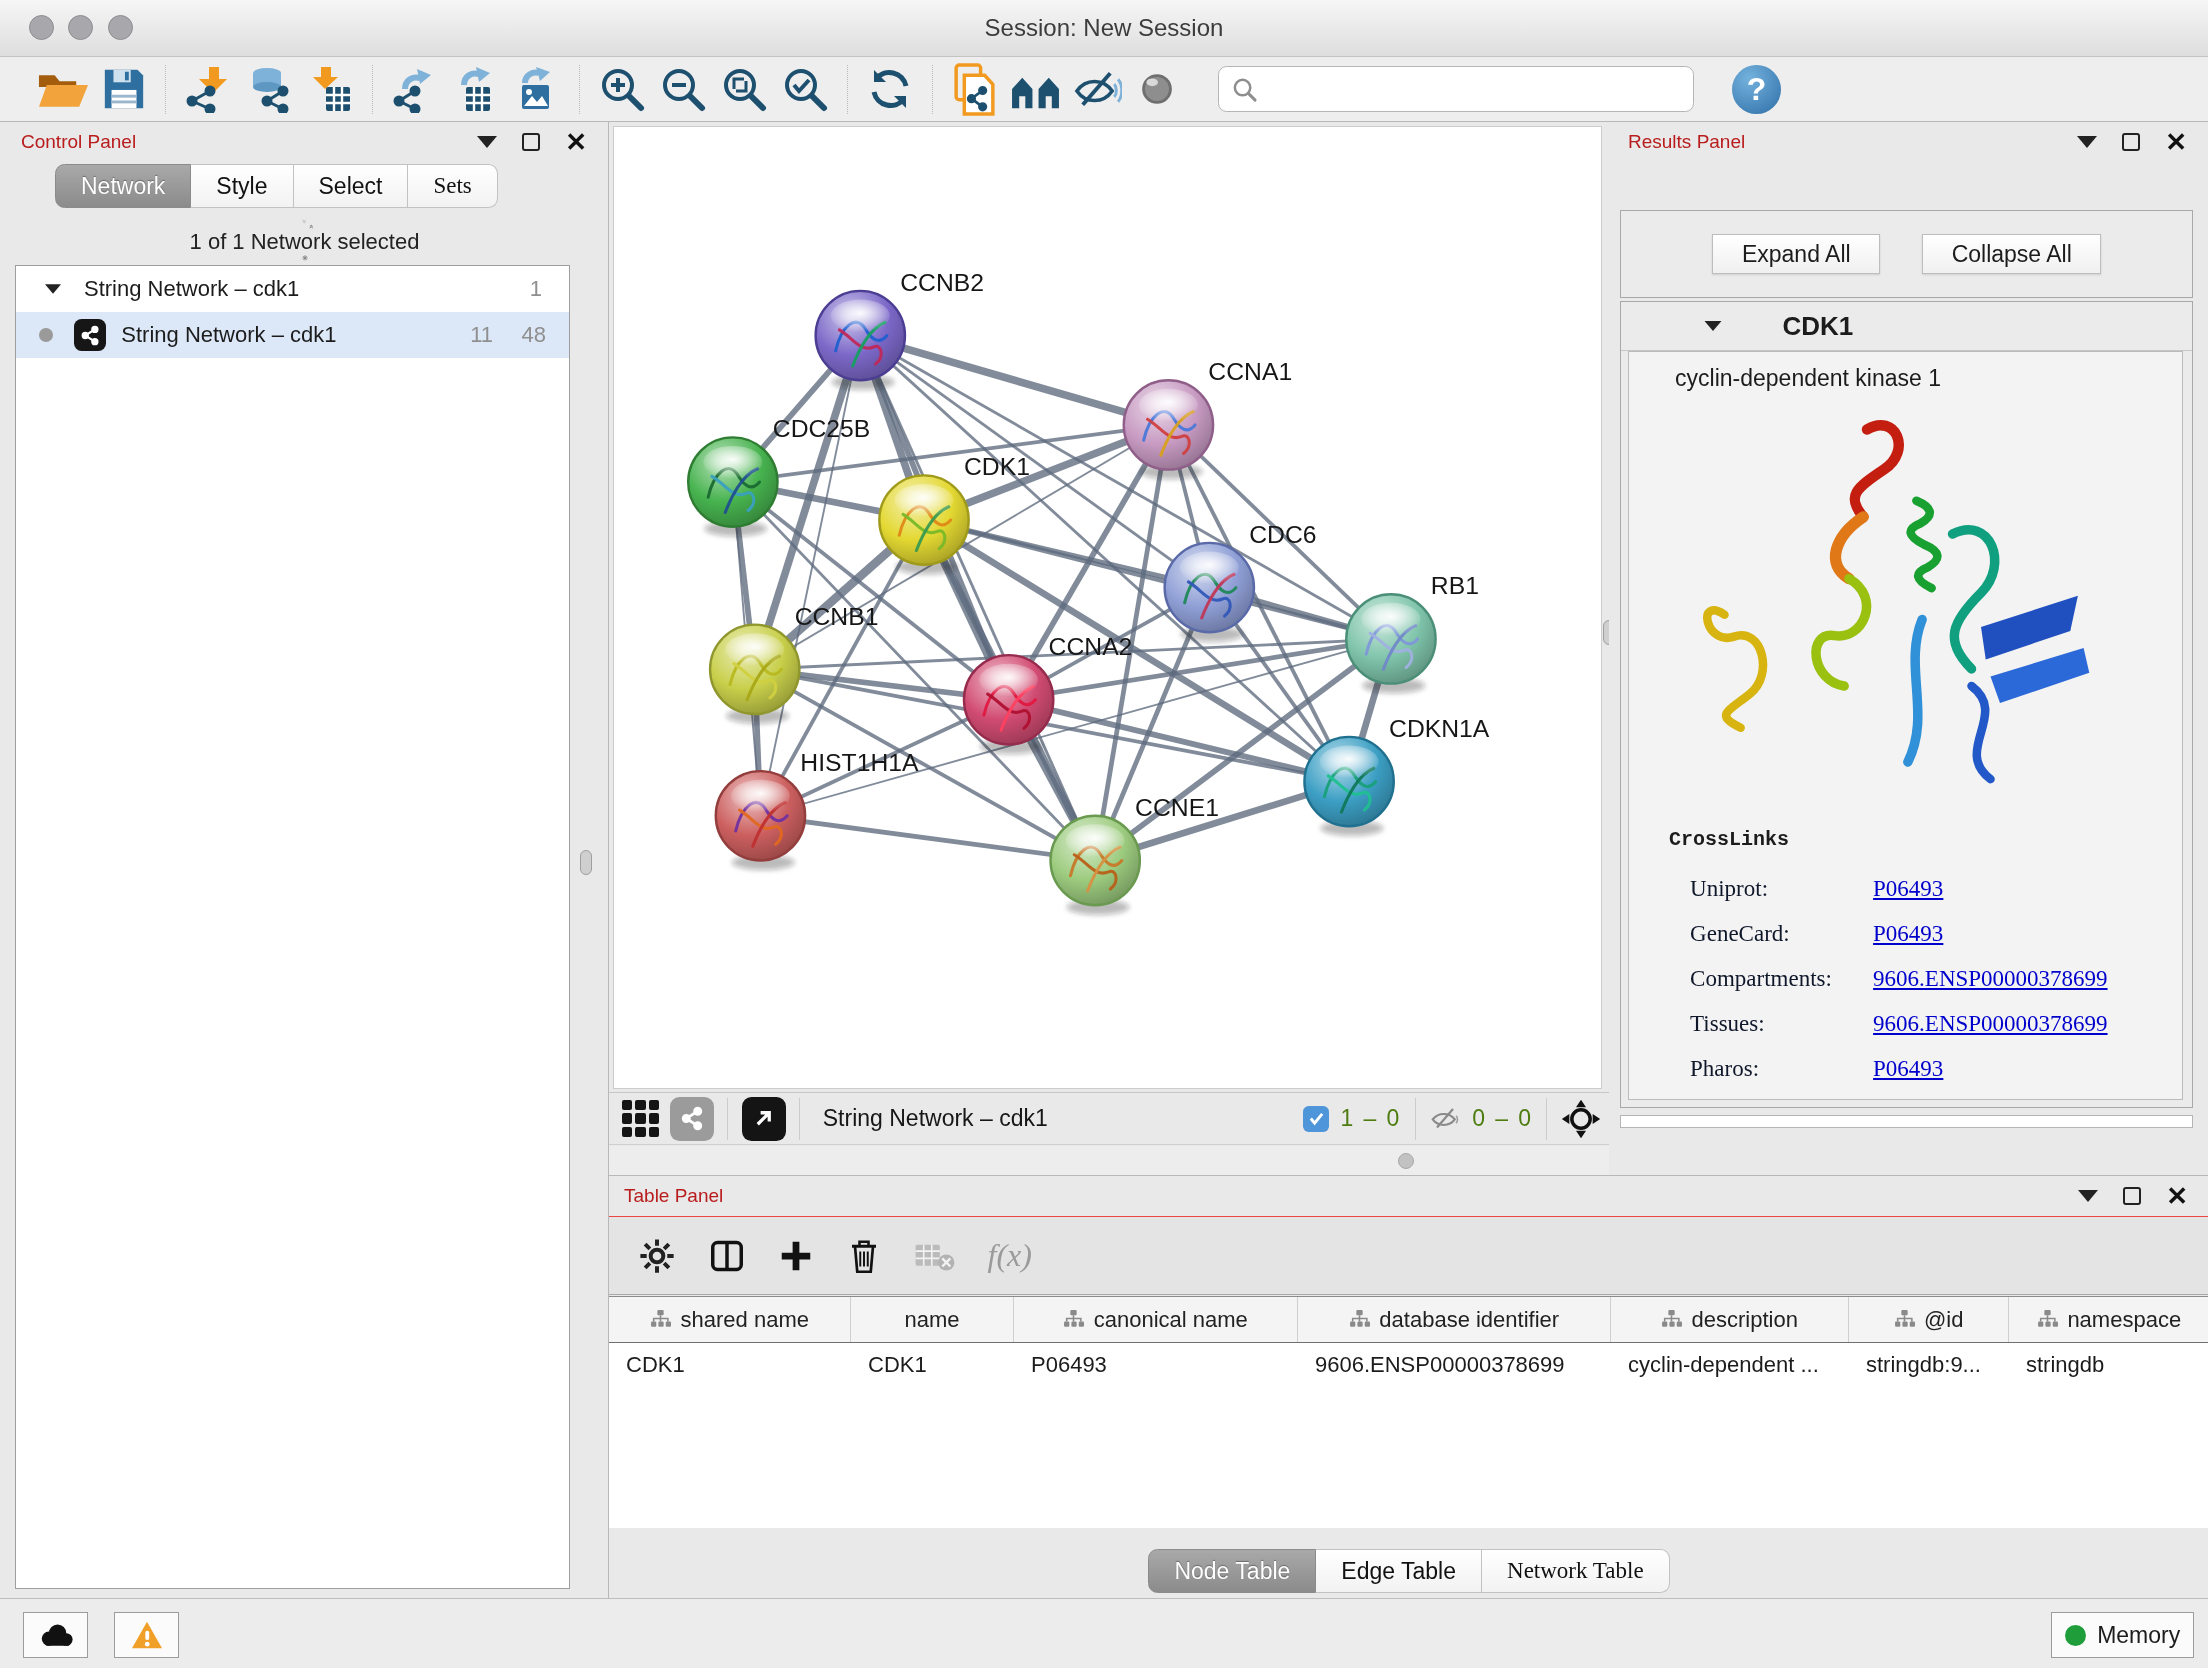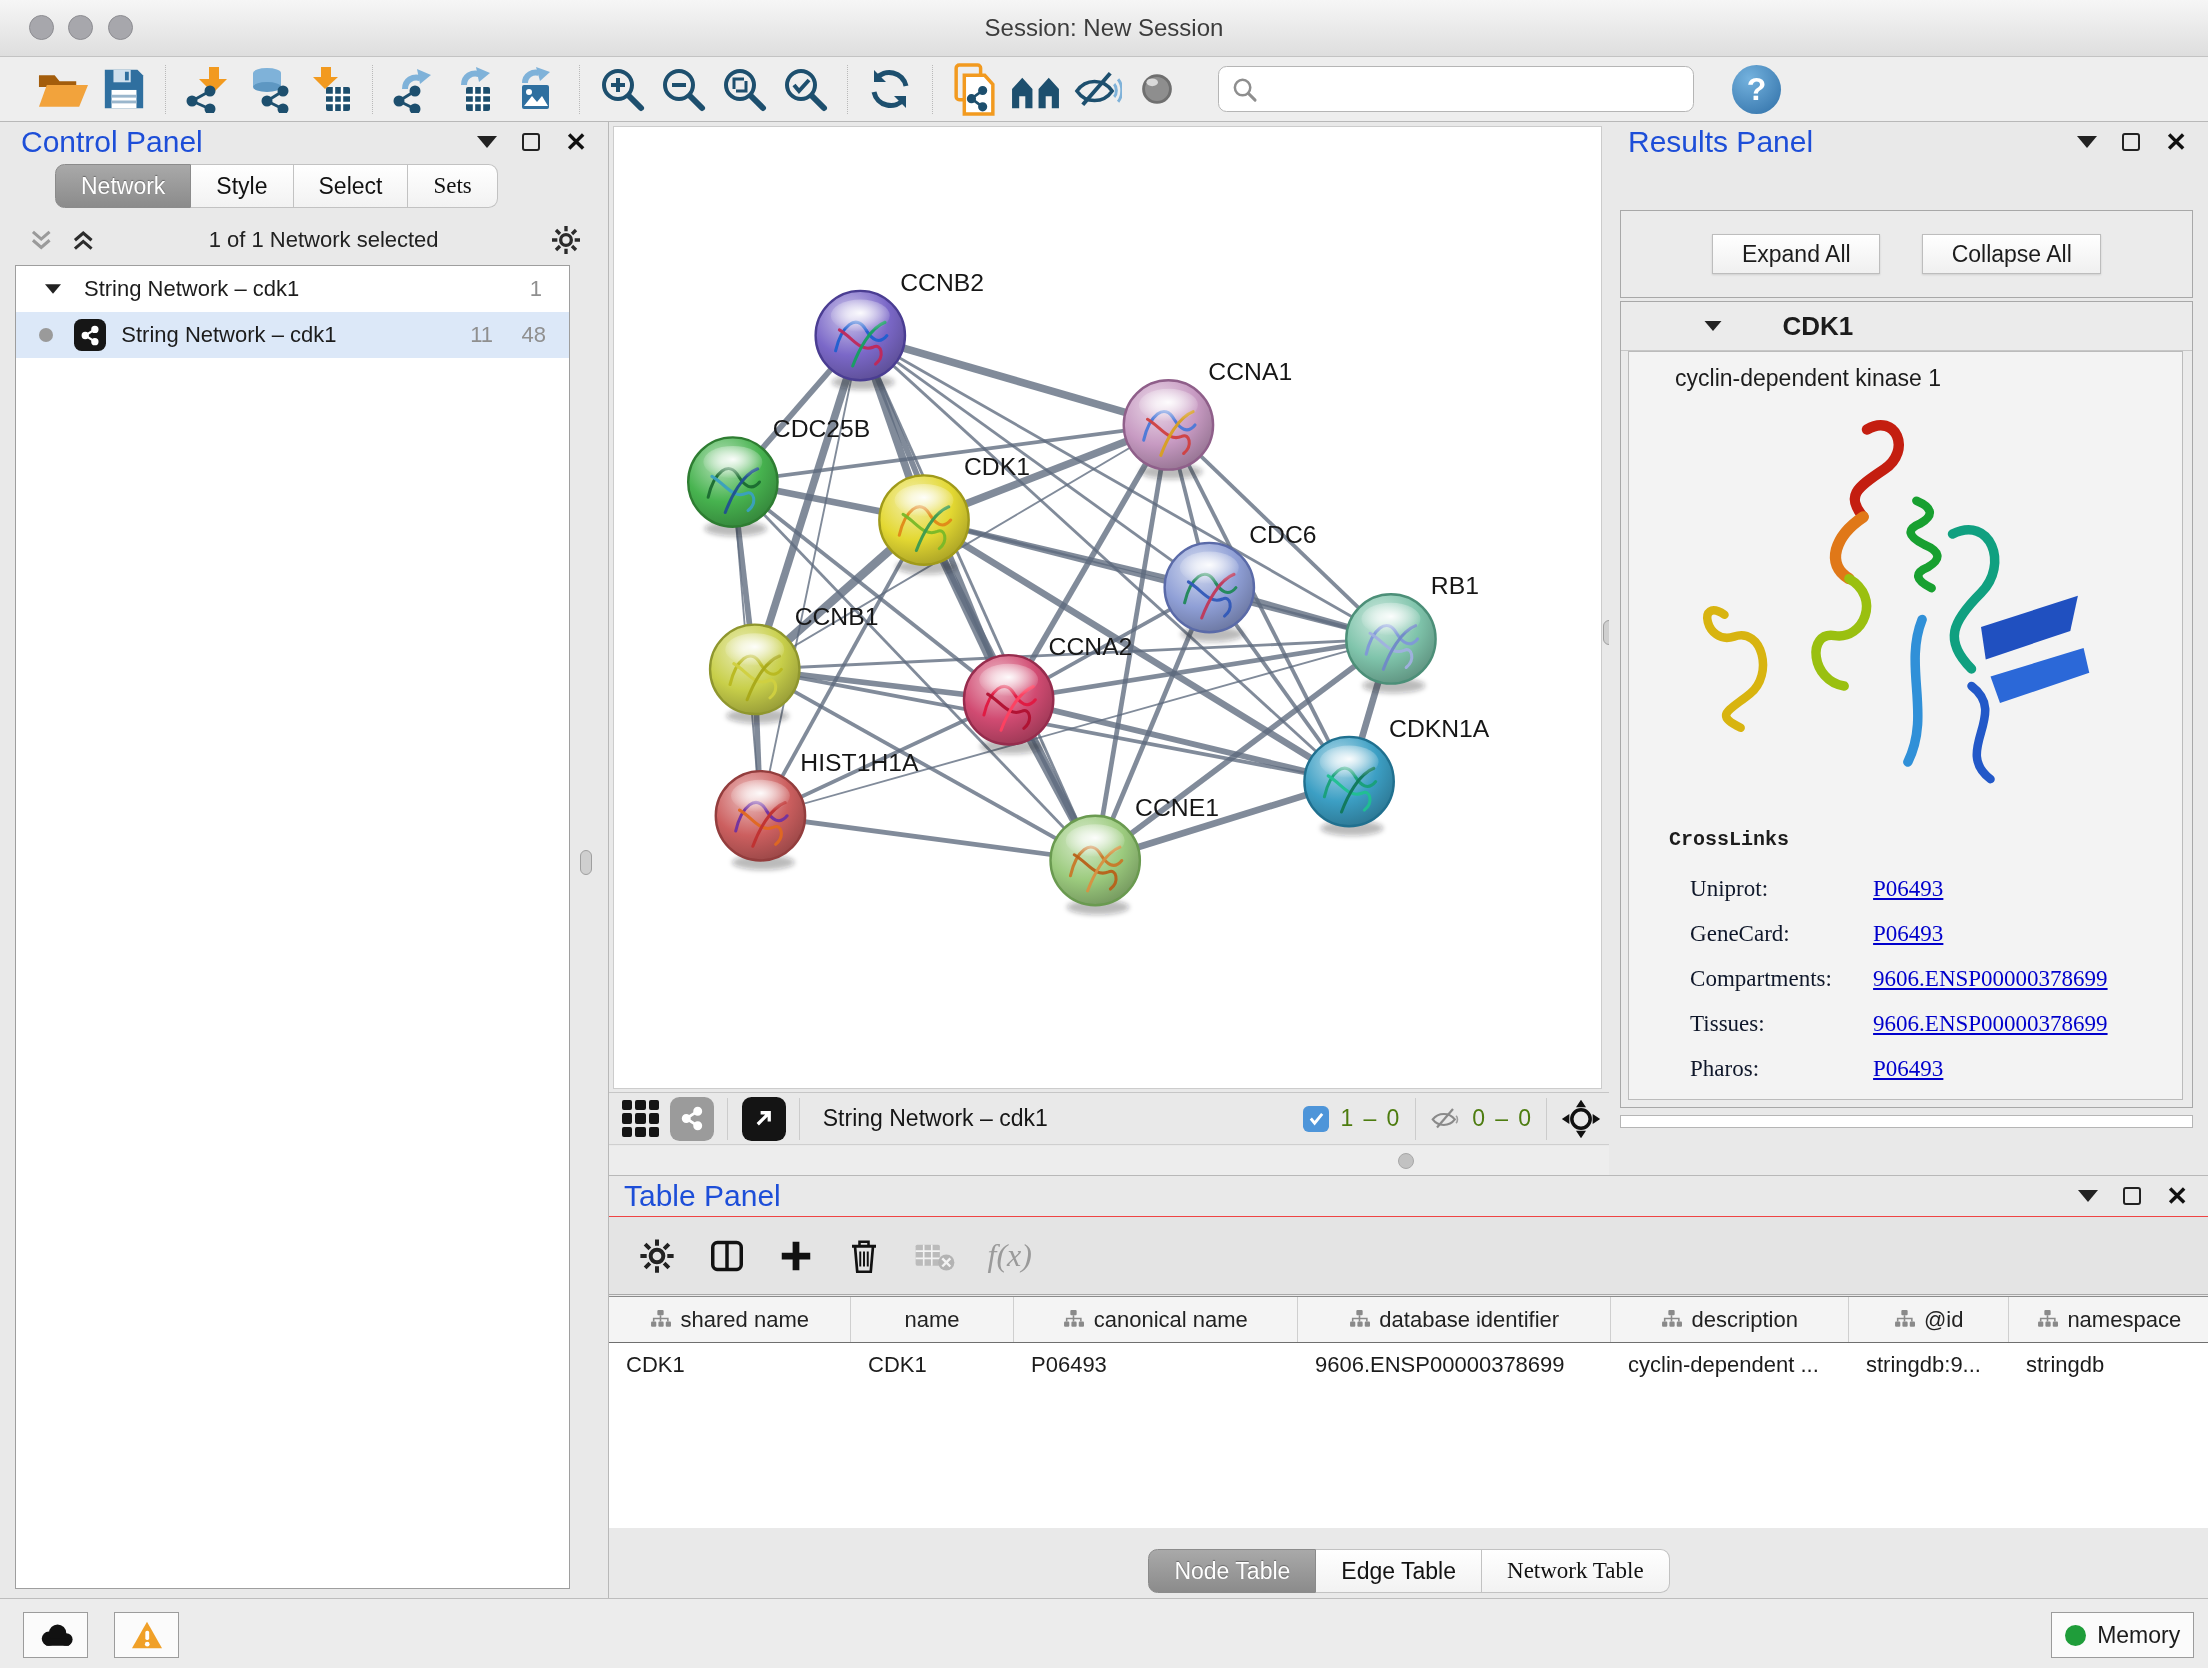--- a/index.html
+++ b/index.html
@@ -21,38 +21,38 @@
   #search-wrap { position:relative; margin-left:30px; width:476px; height:46px; flex:none; }
   #search-input { width:100%; height:100%; border:1.9px solid #b5b5b5; border-radius:8.6px; background:#fff;
     padding-left:49px; font-size:21px; outline:none; }
   #search-icon { position:absolute; left:13.3px; top:9.5px; }
   #help-btn { margin-left:38px; width:49px; height:49px; border-radius:50%; flex:none;
     background:radial-gradient(circle at 35% 28%, #74b2de, #2e6ea6); color:#fff; font-size:32px; font-weight:bold;
     display:flex; align-items:center; justify-content:center; }
 
   
   .panel-title-row { height:40px; display:flex; align-items:center; }
-  .panel-title { font-size:30px; color:#1d4ed8; }
+  .panel-title { font-size:19px; color:#b91c1c; }
   .ptr-icons { margin-left:auto; display:flex; align-items:center; gap:25px; padding-right:21px; }
   .tri-down { width:0; height:0; border-left:10.5px solid transparent; border-right:10.5px solid transparent; border-top:12.4px solid #222; }
   .float-sq { width:18px; height:18px; border:2.9px solid #222; border-radius:2.9px; }
   .close-x { font-size:26px; font-weight:bold; color:#111; line-height:1; }
 
   .seg { display:flex; }
   .seg-tab { height:44px; padding:0 25px; display:flex; align-items:center; font-size:23px;
     background:linear-gradient(#ffffff,#f2f2f2); border:1px solid #c2c2c2; border-left:none; color:#111; }
   .seg-tab:first-child { border-left:1px solid #c2c2c2; border-radius:9.5px 0 0 9.5px; }
   .seg-tab:last-child { border-radius:0 9.5px 9.5px 0;font-family:Liberation Serif, serif; }
   .seg-tab.sel { background:linear-gradient(#a9a9a9,#8b8b8b); color:#fff; border-color:#8b8b8b;
     text-shadow:0 -1px 1px rgba(0,0,0,.35); }
 
   
   #control-panel { left:0; top:122px; width:609px; height:1476px; background:#e9e9e9; border-right:1.9px solid #b8b8b8; }
   #cp-tabs { position:absolute; left:55px; top:42px; }
-  #cp-status-row { position:absolute; left:0; top:97px; width:609px; height:42px; display:flex; align-items:center; padding:0 27px; }
+  #cp-status-row { position:absolute; left:0; top:97px; width:609px; height:42px; display:flex; align-items:center; padding:0 27px;flex-direction:column; }
   #cp-status { flex:1; text-align:center; font-size:22px; color:#222; }
   #net-list { position:absolute; left:15px; top:143px; width:555px; height:1324px; background:#fff; border:1.9px solid #9e9e9e; }
   .tree-row { height:46px; display:flex; align-items:center; font-size:22px; }
   .tree-row .count { color:#8f8f8f; }
   #tree-row-child { background:#dce8f8; }
   .share-badge { width:32px; height:32px; border-radius:7.6px; background:#161616; display:flex; align-items:center; justify-content:center; }
 
   
   #network-area { left:609px; top:122px; width:1001px; height:1053px; background:#e9e9e9; border-right:1.9px solid #b8b8b8; }
   #net-canvas { position:absolute; left:3.8px; top:3.8px; width:989px; height:963px; background:#ffffff; border:1px solid #cccccc; }

